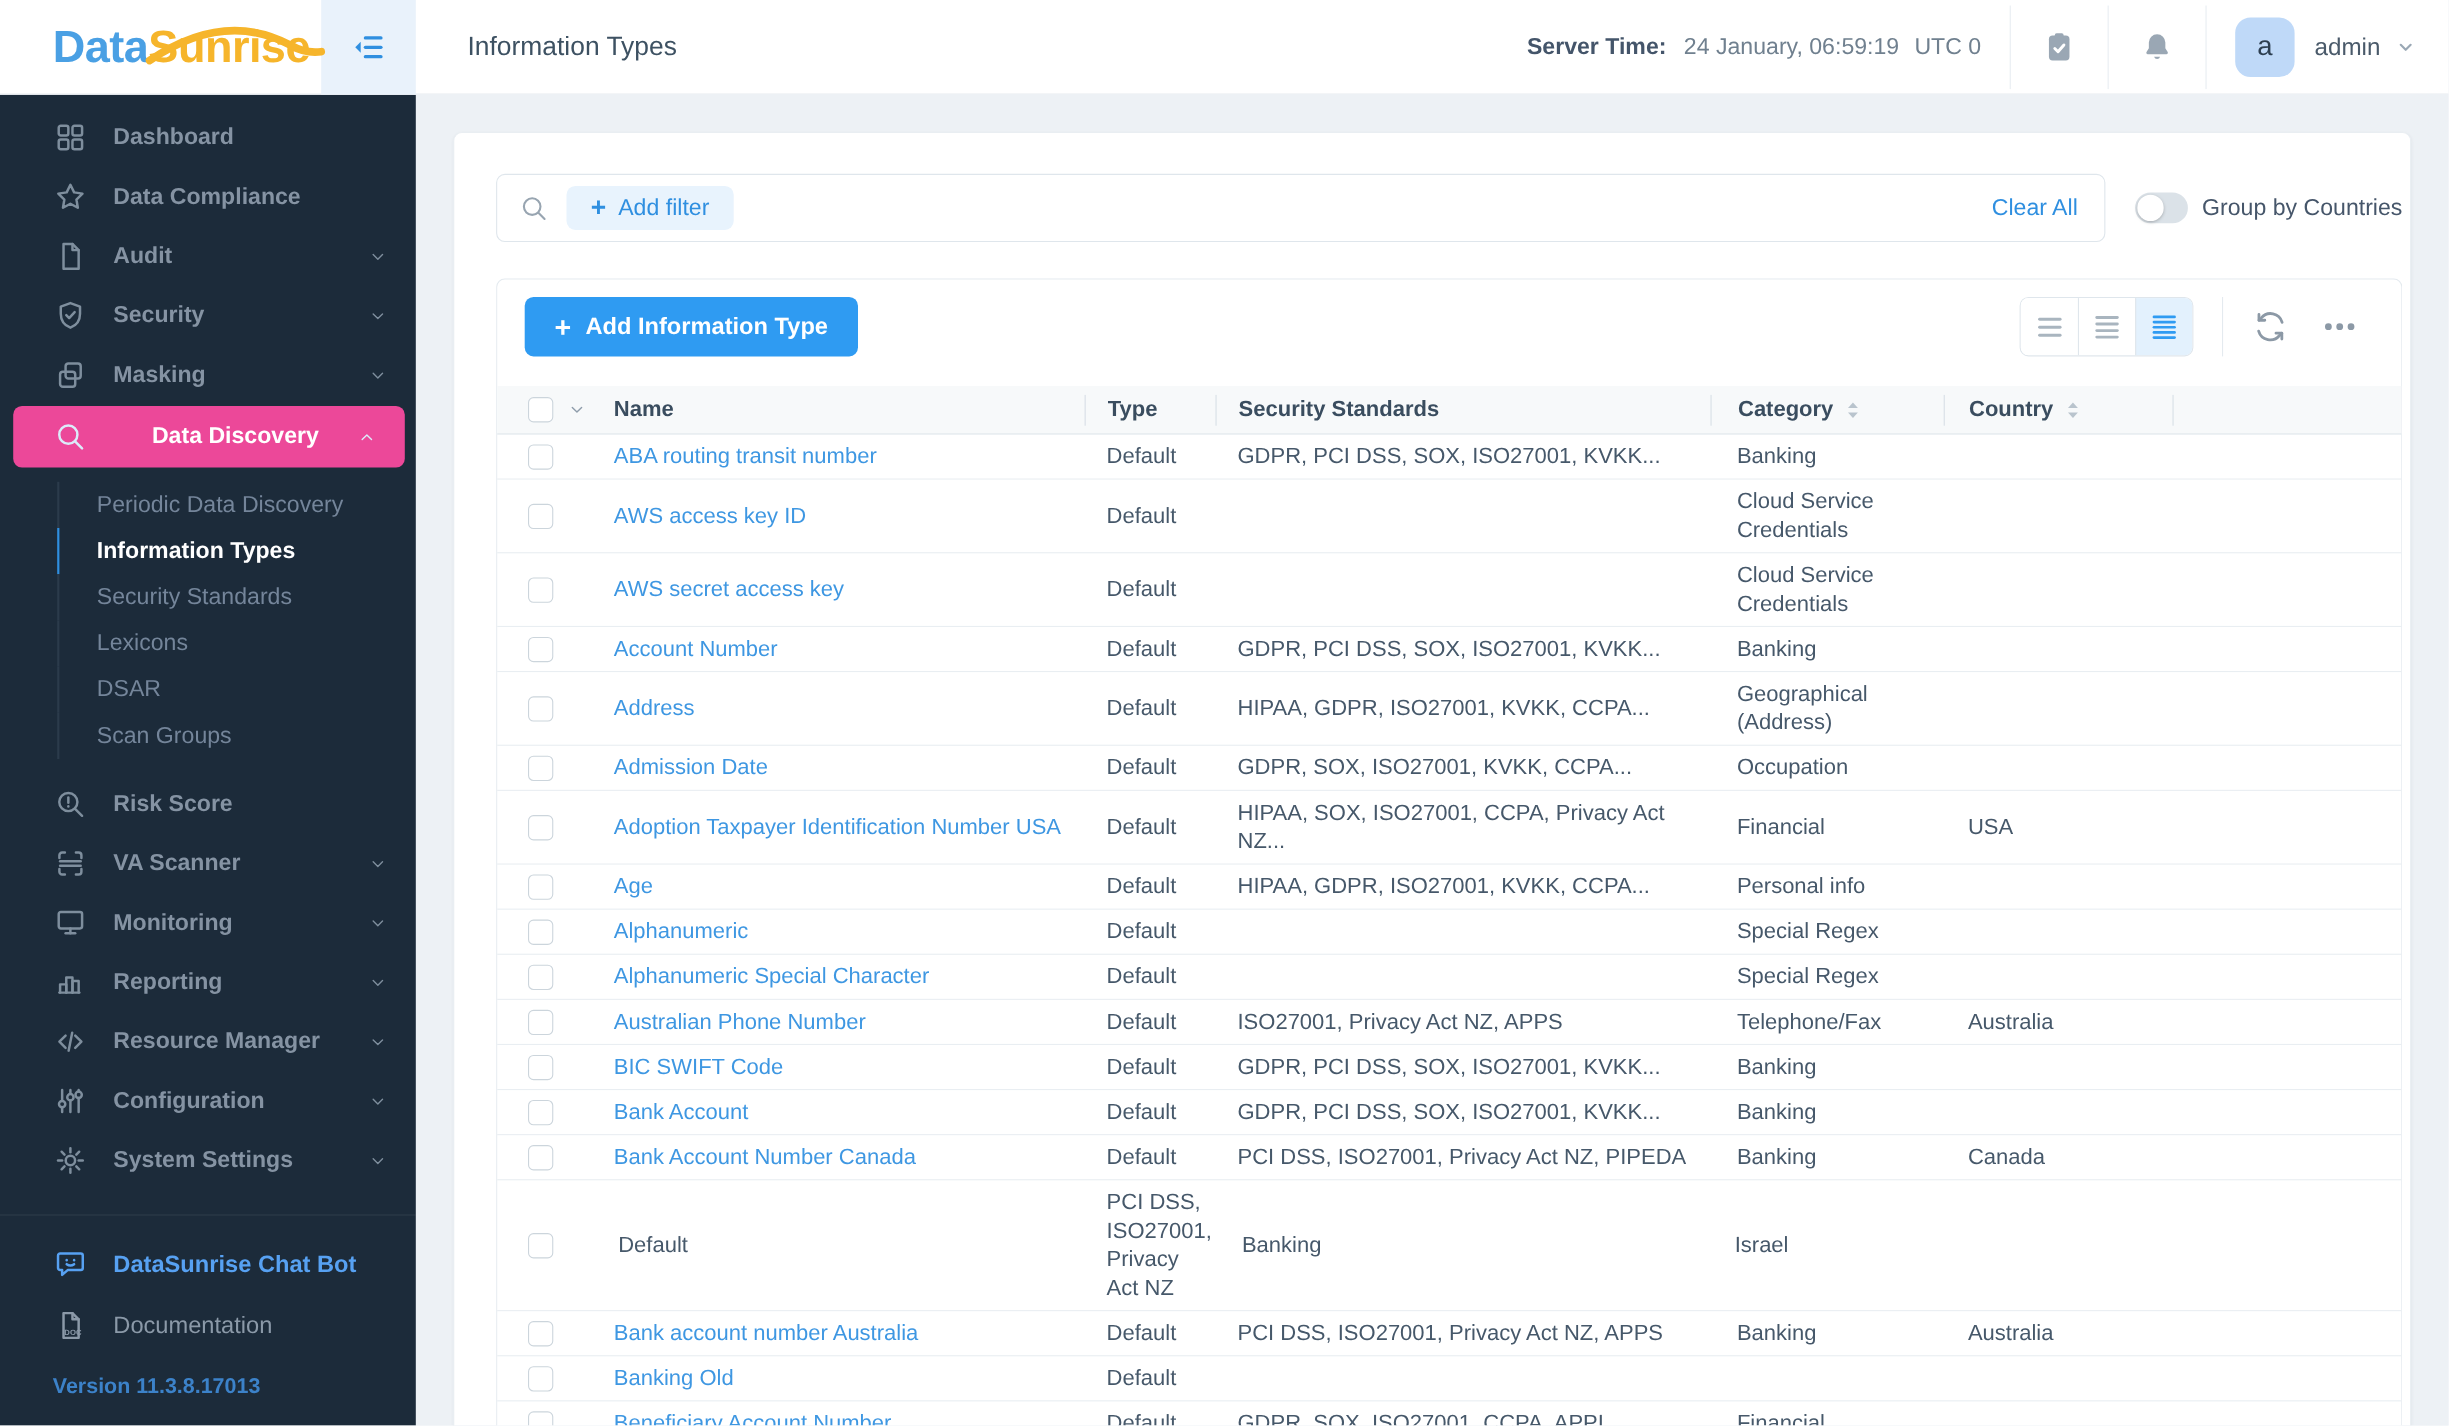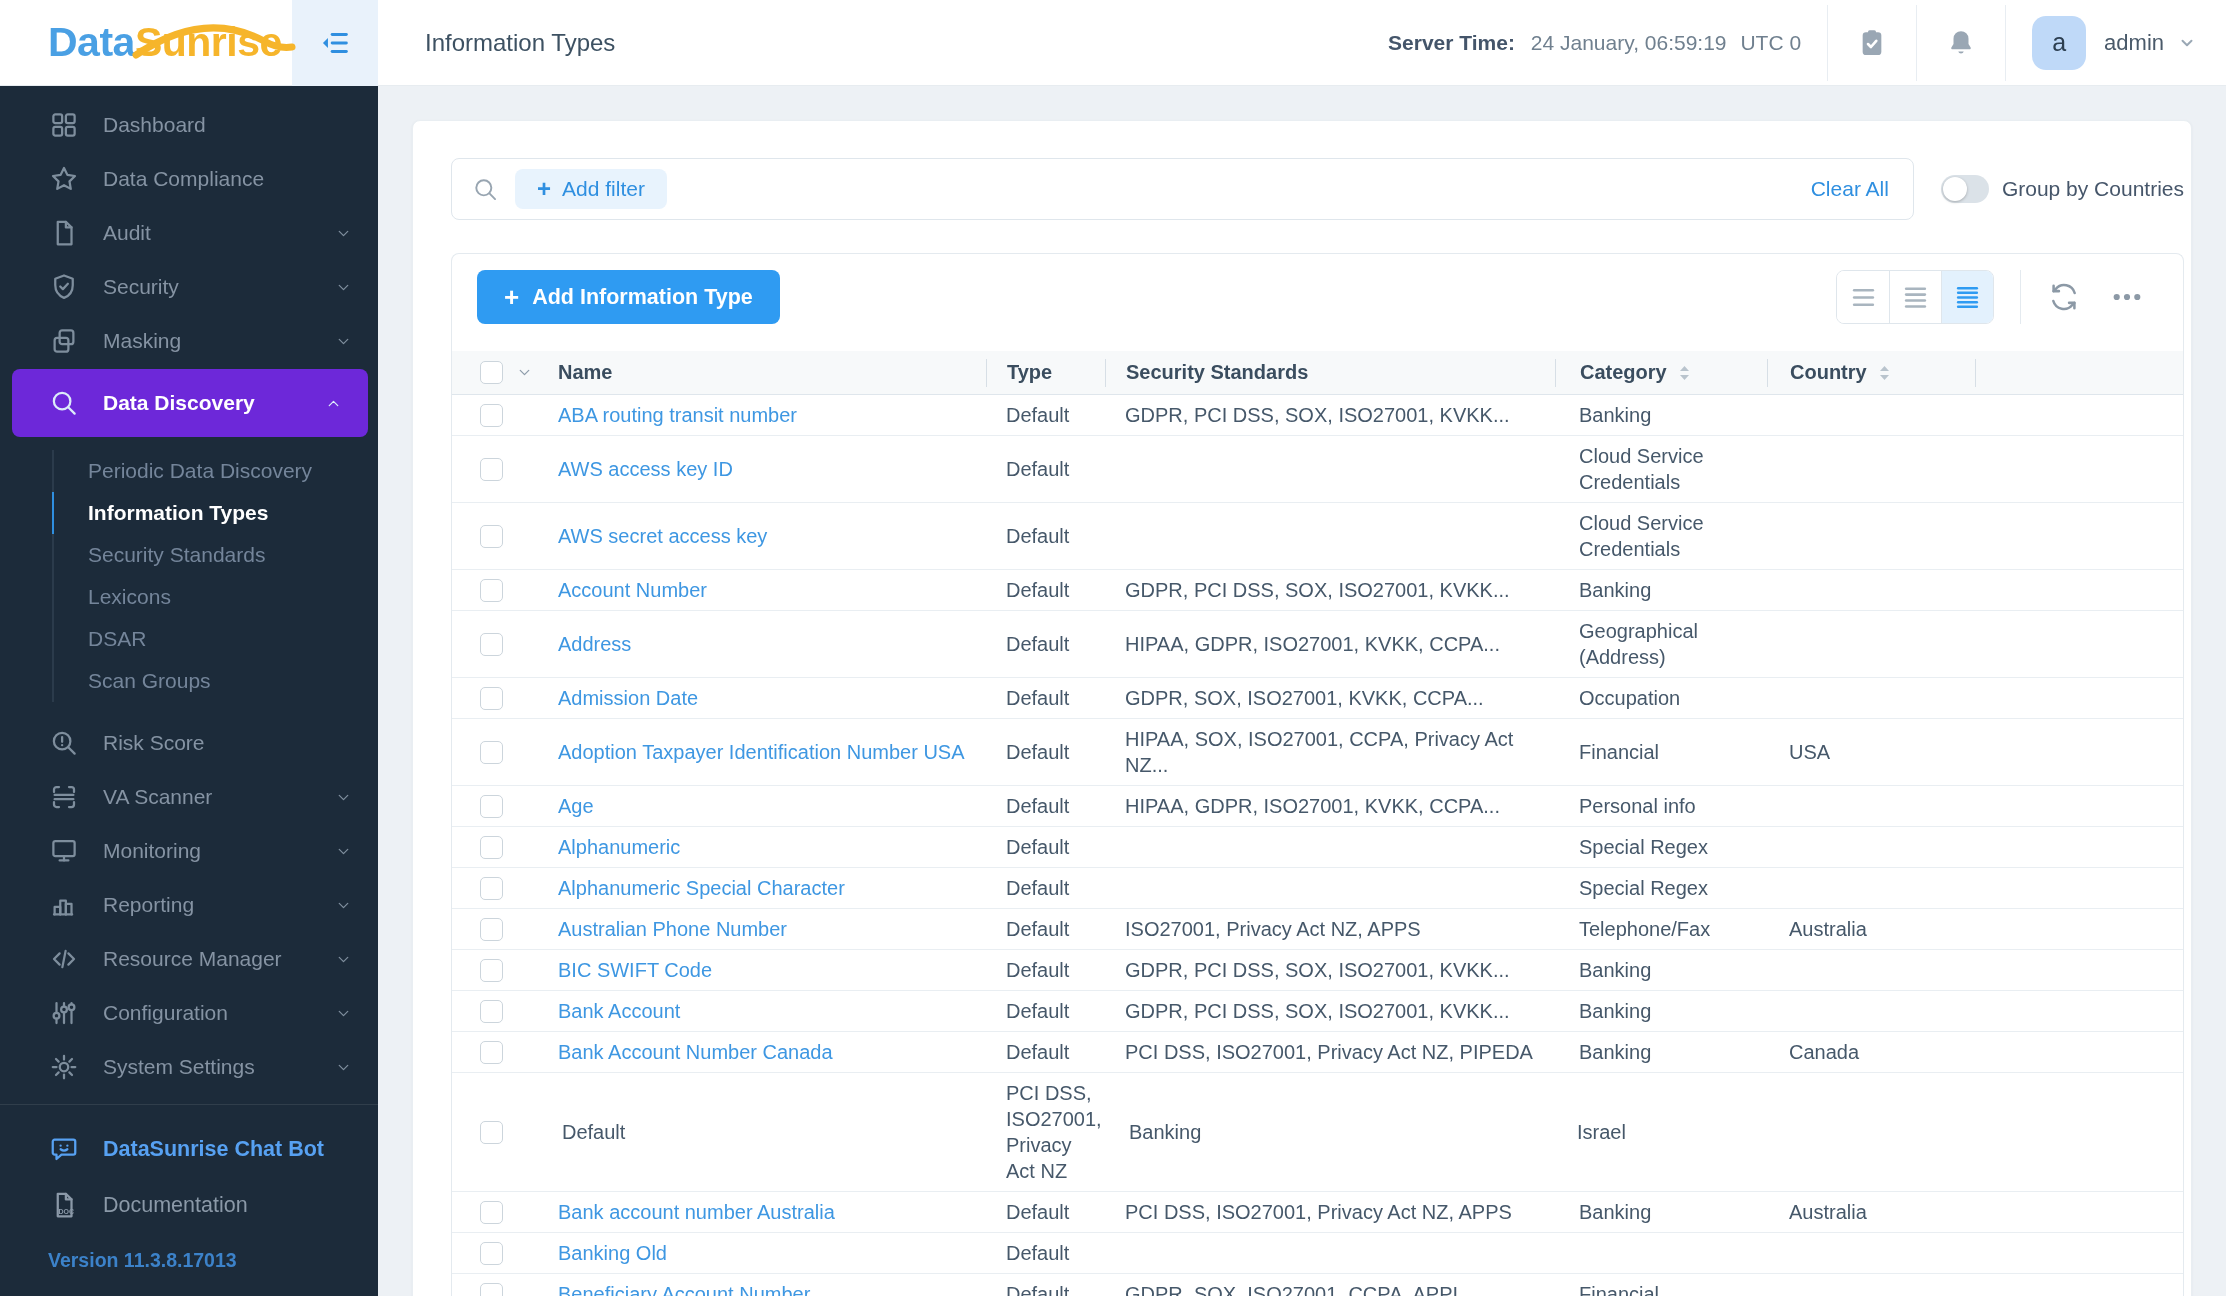--- a/index.html
+++ b/index.html
@@ -31,27 +31,27 @@
   .icon-btn { width:88px; height:86px; display:flex; align-items:center; justify-content:center; color:#9aa7b4; cursor:pointer; }
   .avatar { width:54px; height:54px; border-radius:14px; background:#bfd9f8; color:#2c3e50; font-size:25px; display:flex; align-items:center; justify-content:center; margin-left:26px; }
   .user-name { margin-left:18px; font-size:22px; color:#4a5a6a; }
   .user-chevron { color:#9aa8b5; margin:0 30px 0 14px; display:flex; }
   
   .sidebar {
     position:absolute; left:0; top:86px; bottom:0; width:378px;
     background:#1c2b3a; display:flex; flex-direction:column; z-index:10; overflow:hidden;
   }
   .nav { padding-top:12px; flex:0 0 auto; }
-  .nav-item { height:54px; display:flex; align-items:center; padding:0 26px 0 48px; font-size:21px; font-weight:400; color:#8593a3; cursor:pointer; }
+  .nav-item { height:54px; display:flex; align-items:center; padding:0 26px 0 48px; font-size:21px; font-weight:700; color:#8593a3; cursor:pointer; }
   .nav-icon { width:32px; height:32px; margin-right:23px; color:#7e8e9d; display:flex; align-items:center; justify-content:center; flex:0 0 auto; }
   .nav-label { flex:1 1 auto; white-space:nowrap; }
   .nav-chevron { color:#7e8e9d; display:flex; }
   .nav-item.active {
-    background:#6d28d9; color:#ffffff; font-weight:700;
-    margin:1px 10px 1px 12px; border-radius:8px; padding-left:36px; height:68px;
+    background:#ec4899; color:#ffffff; font-weight:700;
+    margin:1px 10px 1px 12px; border-radius:8px; padding-left:36px; height:56px;text-align:center;
   }
   .nav-item.active .nav-icon, .nav-item.active .nav-chevron { color:#dcebfa; }
   .submenu { padding:12px 0 14px 0; }
   .submenu-item { height:42px; line-height:42px; padding-left:88px; font-size:21px; color:#74859a; position:relative; cursor:pointer; white-space:nowrap; }
   .submenu-item::before { content:''; position:absolute; left:52px; top:0; bottom:0; width:2px; background:#2b3b4b; }
   .submenu-item.active { color:#ffffff; font-weight:700; }
   .submenu-item.active::before { background:#2f8fe0; }
   .sidebar-spacer { flex:1 1 auto; }
   .sidebar-footer { border-top:1px solid rgba(255,255,255,0.09); padding-top:16px; }
   .footer-item { height:56px; display:flex; align-items:center; padding:0 26px 0 48px; font-size:21.5px; color:#8b99a8; cursor:pointer; }

